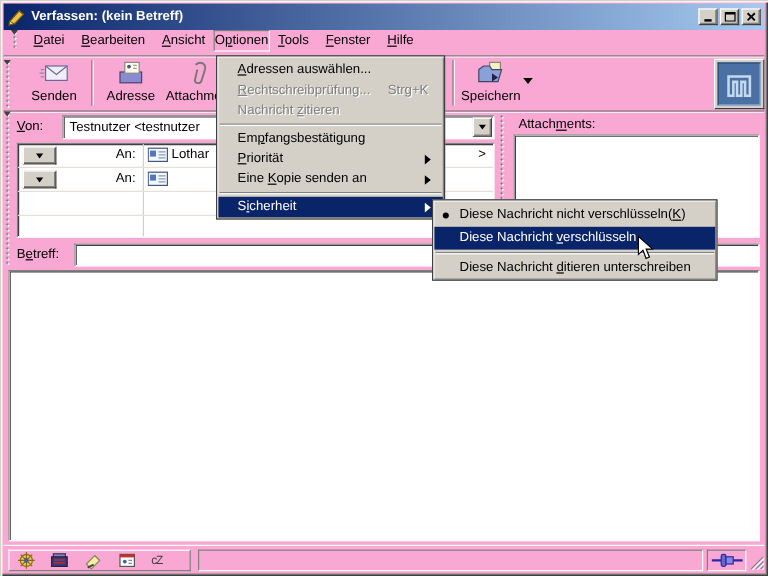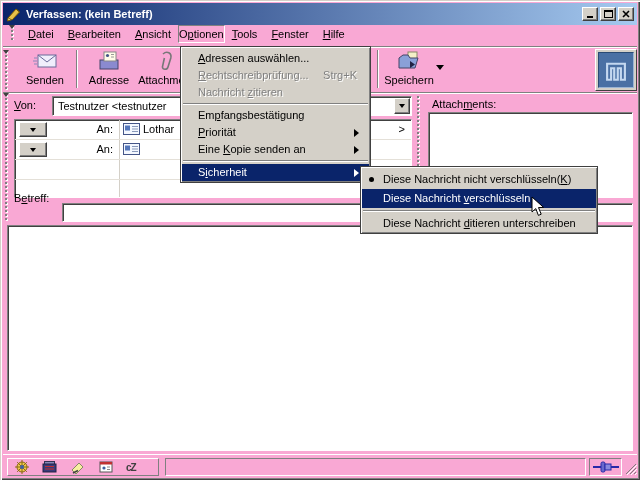--- a/index.html
+++ b/index.html
@@ -50,28 +50,28 @@
   .arow{position:absolute;left:0;width:100%;height:19px;}
   .arow .rbtn{position:absolute;left:4px;top:2px;width:28px;height:15px;background:#d4d0c8;border:1px solid;border-color:#fff #404040 #404040 #fff;box-shadow:inset -1px -1px 0 #808080;display:flex;align-items:center;justify-content:center;}
   .arow .an{position:absolute;left:40px;top:3px;width:58px;text-align:right;}
   .arow .card{position:absolute;left:108px;top:2px;}
   .arow .atext{position:absolute;left:128px;top:3px;white-space:nowrap;}
   .arow .atail{position:absolute;right:6px;top:3px;}
   .splitter{position:absolute;left:416px;top:95px;height:103px;}
   .att-label{position:absolute;left:432px;top:98px;}
   .att-box{position:absolute;left:428px;top:112px;width:205px;height:86px;}
   .betreff-row{position:absolute;left:3px;top:202px;width:634px;height:22px;}
-  .betreff-label{position:absolute;left:14px;top:192px;}
+  .betreff-label{position:absolute;left:14px;top:206px;}
   .betreff-input{position:absolute;left:62px;top:203px;width:571px;height:19px;}
   .bodyarea{position:absolute;left:7px;top:225px;width:626px;height:226px;background:#fff;border:1px solid;border-color:#808080 #fff #fff #808080;box-shadow:inset 1px 1px 0 #404040;}
   
   .statusbar{position:absolute;left:3px;top:454px;width:634px;height:23px;border-top:1px solid #fff;}
   .comp-panel{position:absolute;left:4px;top:3px;width:152px;height:18px;border:1px solid;border-color:#fff #808080 #808080 #fff;display:flex;align-items:center;padding-left:6px;gap:12px;}
   .spanel{position:absolute;top:3px;height:18px;border:1px solid;border-color:#808080 #fff #fff #808080;}
-  .cz{font-weight:bold;font-size:10px;color:#404040;letter-spacing:-1px;}
+  .cz{font-weight:normal;font-size:10px;color:#404040;letter-spacing:-1px;}
   .grip{position:absolute;left:620px;top:6px;}
   
   .popup{position:absolute;background:#d4d0c8;border:1px solid #404040;
     box-shadow:inset 1px 1px 0 #fff, inset -1px -1px 0 #808080;z-index:10;padding:3px 1px;}
   .pm-opt{left:180px;top:46px;width:191px;height:137px;}
   .pm-sec{left:360px;top:166px;width:238px;height:68px;}
   .pitem{position:relative;height:17px;line-height:17px;padding-left:16px;white-space:nowrap;}
   .pm-sec .pitem{height:19px;line-height:19px;padding-left:21px;}
   .pitem.disabled{color:#808080;text-shadow:1px 1px 0 #fff;}
   .pitem.hl{background:#0a246a;color:#fff;text-shadow:none;}

